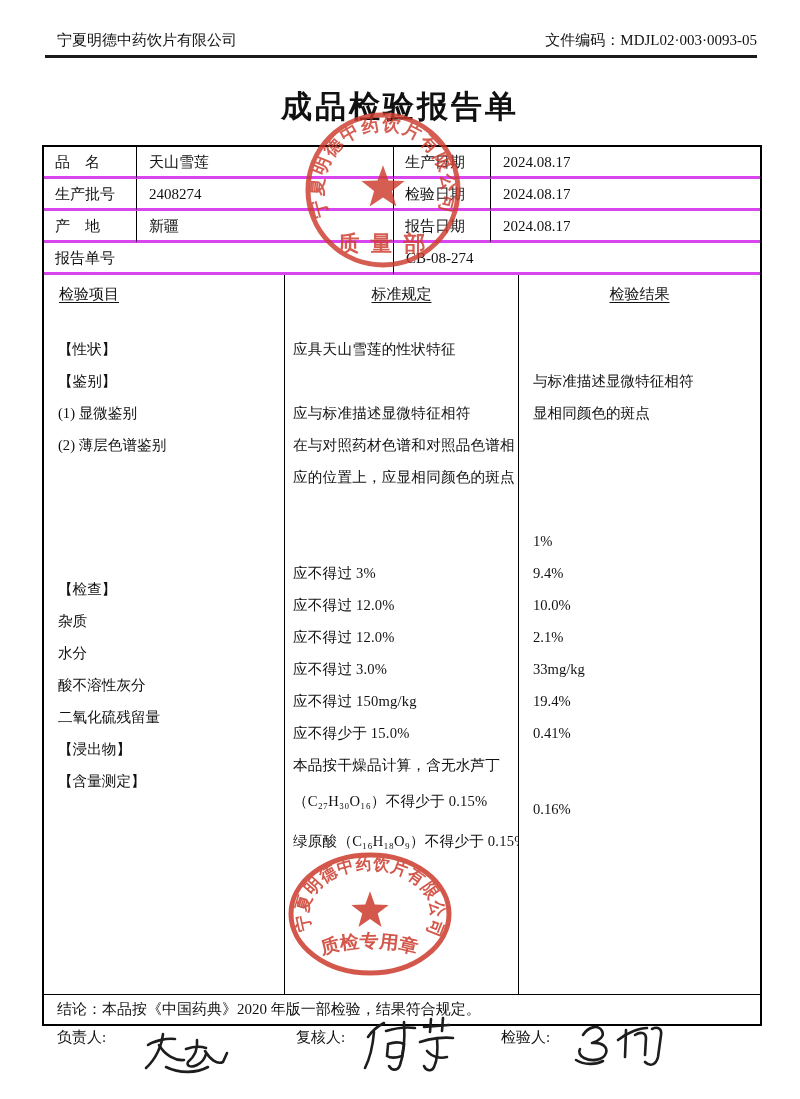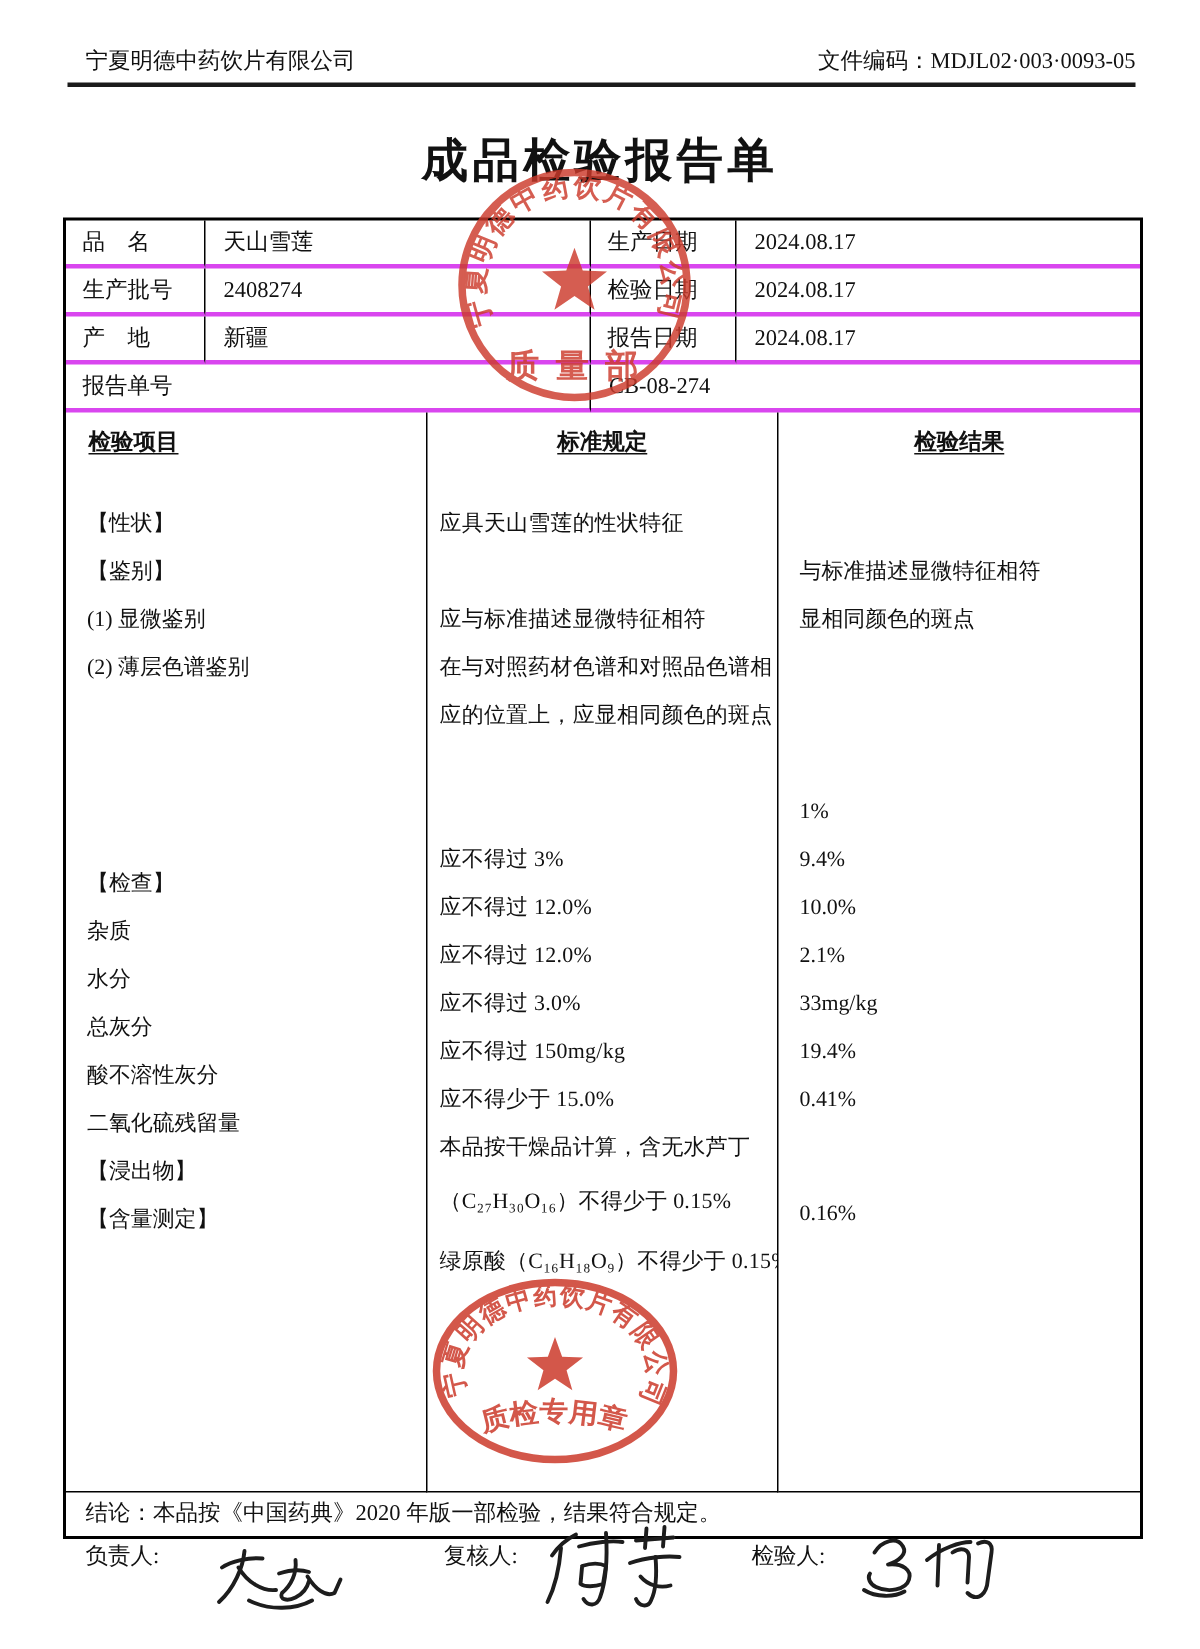--- a/index.html
+++ b/index.html
@@ -22,21 +22,21 @@
   .info-grid .cell{height:32px;line-height:31px;box-sizing:border-box;font-size:15px;
     border-bottom:3px solid #d946ef;white-space:nowrap;overflow:hidden;}
   .cell.lbl{padding-left:11px;}
   .cell.val{padding-left:12px;}
   .cell.b-r{border-right:1px solid #000;}
   .info-grid .span2a{grid-column:span 2;}
   
   .main-grid{display:grid;grid-template-columns:241px 234px 241px;}
   .main-col{box-sizing:border-box;border-bottom:1px solid #000;height:720px;overflow:hidden;}
   .main-col.b-r{border-right:1px solid #000;}
-  .col-head{height:58px;box-sizing:border-box;padding-top:10px;font-size:15px;font-weight:bold;}
+  .col-head{height:58px;box-sizing:border-box;padding-top:10px;font-size:15px;}
   .col-head span{text-decoration:underline;text-underline-offset:3px;}
   .head-left{padding-left:15px;}
   .head-center{text-align:center;}
   .spec-line{font-size:14.6px;white-space:nowrap;}
   .col-items .spec-line{padding-left:14px;}
   .col-standard .spec-line{padding-left:8px;letter-spacing:.2px;}
   .col-result .spec-line{padding-left:14px;}
   
   .conclusion-row{height:29px;line-height:28px;box-sizing:border-box;padding-left:13px;
     font-size:15px;white-space:nowrap;}
@@ -89,21 +89,20 @@
       <div>
           <div class="spec-line" style="height: 32px; line-height: 32px;">【性状】</div>
           <div class="spec-line" style="height: 32px; line-height: 32px;">【鉴别】</div>
           <div class="spec-line" style="height: 32px; line-height: 32px;">(1) 显微鉴别</div>
           <div class="spec-line" style="height: 32px; line-height: 32px;">(2) 薄层色谱鉴别</div>
           <div class="spec-line" style="height: 32px; line-height: 32px;">&nbsp;</div>
           <div class="spec-line" style="height: 32px; line-height: 32px;">&nbsp;</div>
           <div class="spec-line" style="height: 32px; line-height: 32px; margin-top: 48px;">【检查】</div>
           <div class="spec-line" style="height: 32px; line-height: 32px;">杂质</div>
           <div class="spec-line" style="height: 32px; line-height: 32px;">水分</div>
-          <div class="spec-line" style="height: 32px; line-height: 32px;">总灰分</div>
           <div class="spec-line" style="height: 32px; line-height: 32px;">酸不溶性灰分</div>
           <div class="spec-line" style="height: 32px; line-height: 32px;">二氧化硫残留量</div>
           <div class="spec-line" style="height: 32px; line-height: 32px;">【浸出物】</div>
           <div class="spec-line" style="height: 32px; line-height: 32px;">【含量测定】</div>
           <div class="spec-line" style="height: 40px; line-height: 40px;">&nbsp;</div>
           <div class="spec-line" style="height: 40px; line-height: 40px;">&nbsp;</div>
         </div>
     </div>
     <div class="main-col col-standard b-r">
       <div class="col-head head-center"><span>标准规定</span></div>

